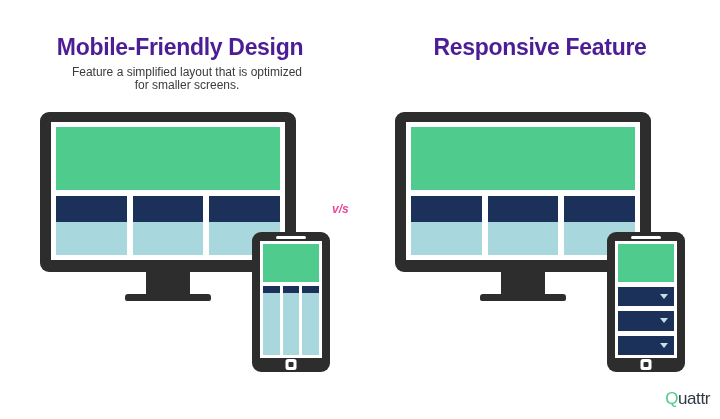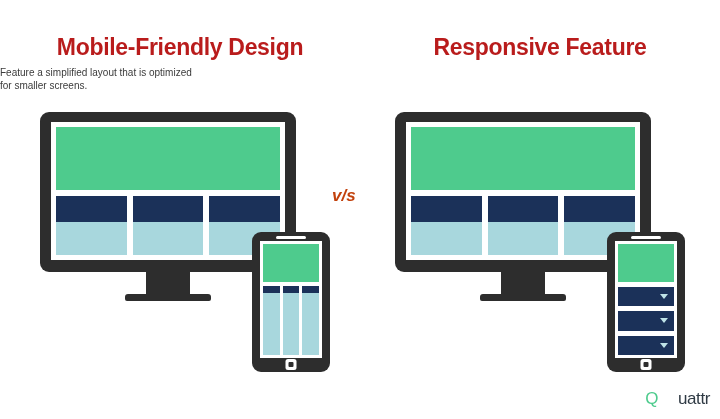--- a/index.html
+++ b/index.html
@@ -18,39 +18,40 @@
   .panel.left{left:0;}
   .panel.right{left:360px;}
 
   .heading{
     position:absolute;left:0;width:100%;
     top:34px;
     text-align:center;
     font-size:23px;
     font-weight:bold;
     letter-spacing:-0.3px;
-    color:#b91c1c;
+    color:#4c1d95;
     white-space:nowrap;
   }
   .subheading{
     position:absolute;left:0;width:100%;
     top:66px;
-    text-align:left;
-    font-size:10px;
+    text-align:center;
+    font-size:12px;
     line-height:13px;
     color:#3b3b3b;
+    padding-left:7px;
   }
   .subheading .l2{display:block;}
 
   
   .vs{
     position:absolute;
-    left:332px;top:186px;
-    font-size:17px;font-weight:bold;font-style:italic;
-    color:#c2410c;
+    left:332px;top:202px;
+    font-size:12px;font-weight:bold;font-style:italic;
+    color:#ec4899;
     letter-spacing:0px;
   }
 
   
   .monitor{position:absolute;}
   .monitor.left{left:40px;top:112px;}
   .monitor.right{left:395px;top:112px;}
 
   .screen-frame{
     width:256px;height:160px;
@@ -174,21 +175,21 @@
 
   
   .logo{
     position:absolute;
     right:10px;bottom:10px;
     display:flex;align-items:baseline;
     font-size:17px;
     letter-spacing:-0.4px;
   }
   .logo .q{color:#4ecb8d;font-weight:normal;}
-  .logo .rest{color:#2f3a44;font-weight:normal;padding-left:20px;}
+  .logo .rest{color:#2f3a44;font-weight:normal;}
 </style>
 </head>
 <body>
 
 <div class="canvas">
 
   <div class="panel left">
 
     <div class="heading">Mobile-Friendly Design</div>
 

